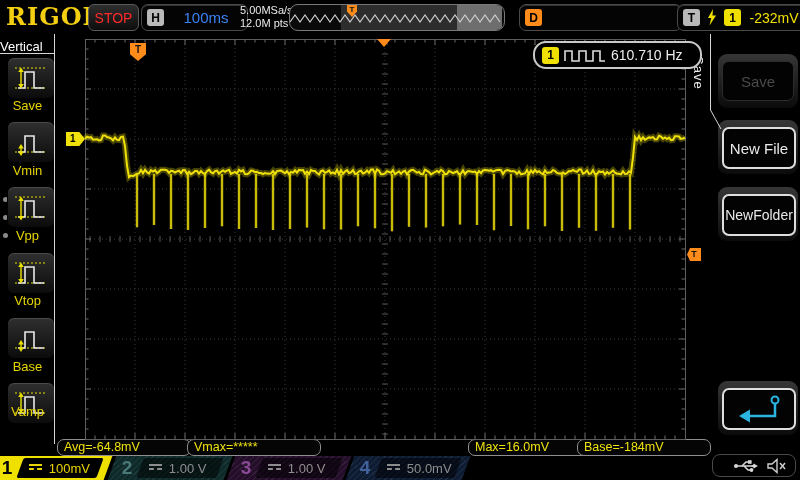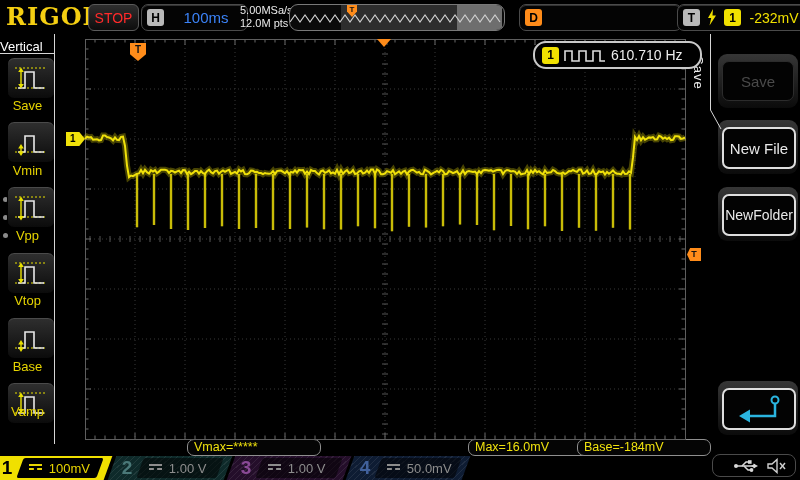--- a/index.html
+++ b/index.html
@@ -567,20 +567,21 @@
   <div class="abs rm-key" style="top:381px">
     <div class="rm-btn">
       <svg width="56" height="30" viewBox="0 0 56 30">
         <circle cx="44" cy="6" r="3.5" fill="none" stroke="#2ab5e0" stroke-width="2"></circle>
         <path d="M44,9.5 V22 H17" fill="none" stroke="#2ab5e0" stroke-width="2.5"></path>
         <path d="M8,22 l11,-6.5 v13 z" fill="#2ab5e0"></path>
       </svg>
     </div>
   </div>
 
+  <div class="abs meas" style="left:57px">Avg=-64.8mV</div>
   <div class="abs meas" style="left:187px">Vmax=*****</div>
   <div class="abs meas" style="left:468px">Max=16.0mV</div>
   <div class="abs meas" style="left:577px">Base=-184mV</div>
 
   <div class="abs chbar">
     <div class="chseg ch1">
       <span class="chnum">1</span>
       <div class="chval">
         <span class="dc"></span>
         <span>100mV</span>

